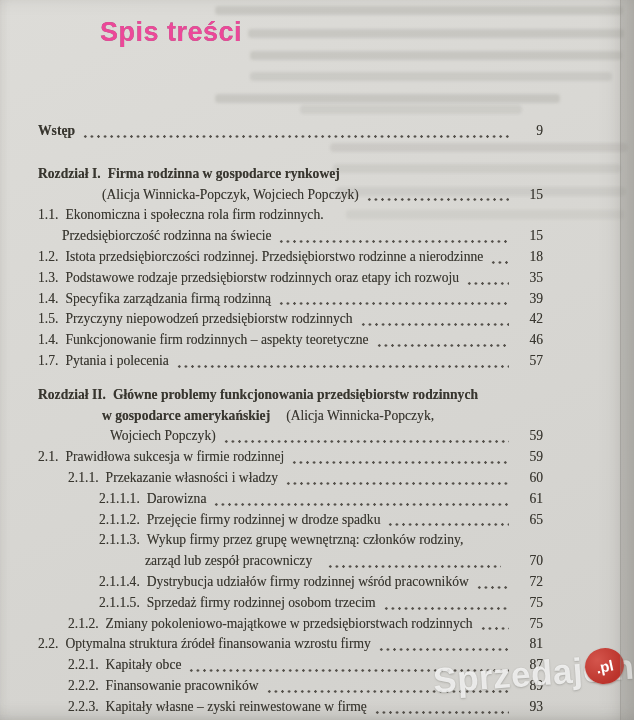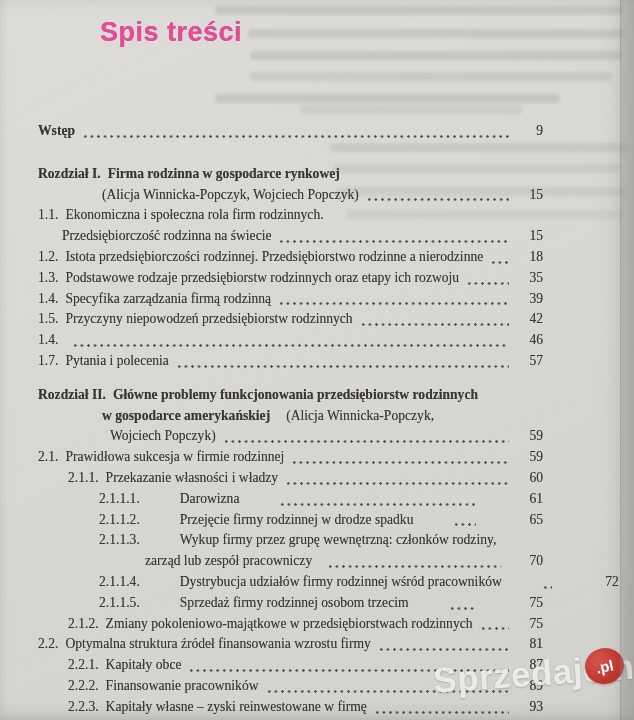--- a/index.html
+++ b/index.html
@@ -44,21 +44,21 @@
     text-shadow:0 0 0.6px rgba(40,38,34,0.55);
   }
   .toc{margin-top:72px;}
   .row{
     display:flex;align-items:flex-end;white-space:nowrap;
     font-size:13.6px;line-height:20.8px;
     text-shadow:0 0 0.5px rgba(56,54,47,0.45);
   }
   .i0{padding-left:0;}
   .i1{padding-left:30px;}
-  .i2{padding-left:61px;gap:33px;}
+  .i2{padding-left:61px;}
   .i3{padding-left:107px;gap:8px;}  
   .ia{padding-left:64px;}   
   .ib{padding-left:72px;}   
   .ic{padding-left:24px;}   
   .gap-lg{margin-top:22px;}
   .gap-md{margin-top:13px;}
   .b{font-weight:bold;}
   .prefix{margin-right:7px;}
   .tb + .txt{margin-left:16px;}
   .leader{
@@ -152,20 +152,21 @@
           <span class="page-num">39</span>
         </div>
         <div class="row i0">
           <span class="prefix">1.5.</span>
           <span class="txt">Przyczyny niepowodzeń przedsiębiorstw rodzinnych</span>
           <span class="leader"></span>
           <span class="page-num">42</span>
         </div>
         <div class="row i0">
           <span class="prefix">1.4.</span>
+          <span class="txt">Funkcjonowanie firm rodzinnych – aspekty teoretyczne</span>
           <span class="leader"></span>
           <span class="page-num">46</span>
         </div>
         <div class="row i0">
           <span class="prefix">1.7.</span>
           <span class="txt">Pytania i polecenia</span>
           <span class="leader"></span>
           <span class="page-num">57</span>
         </div>
         <div class="row i0 gap-md">

